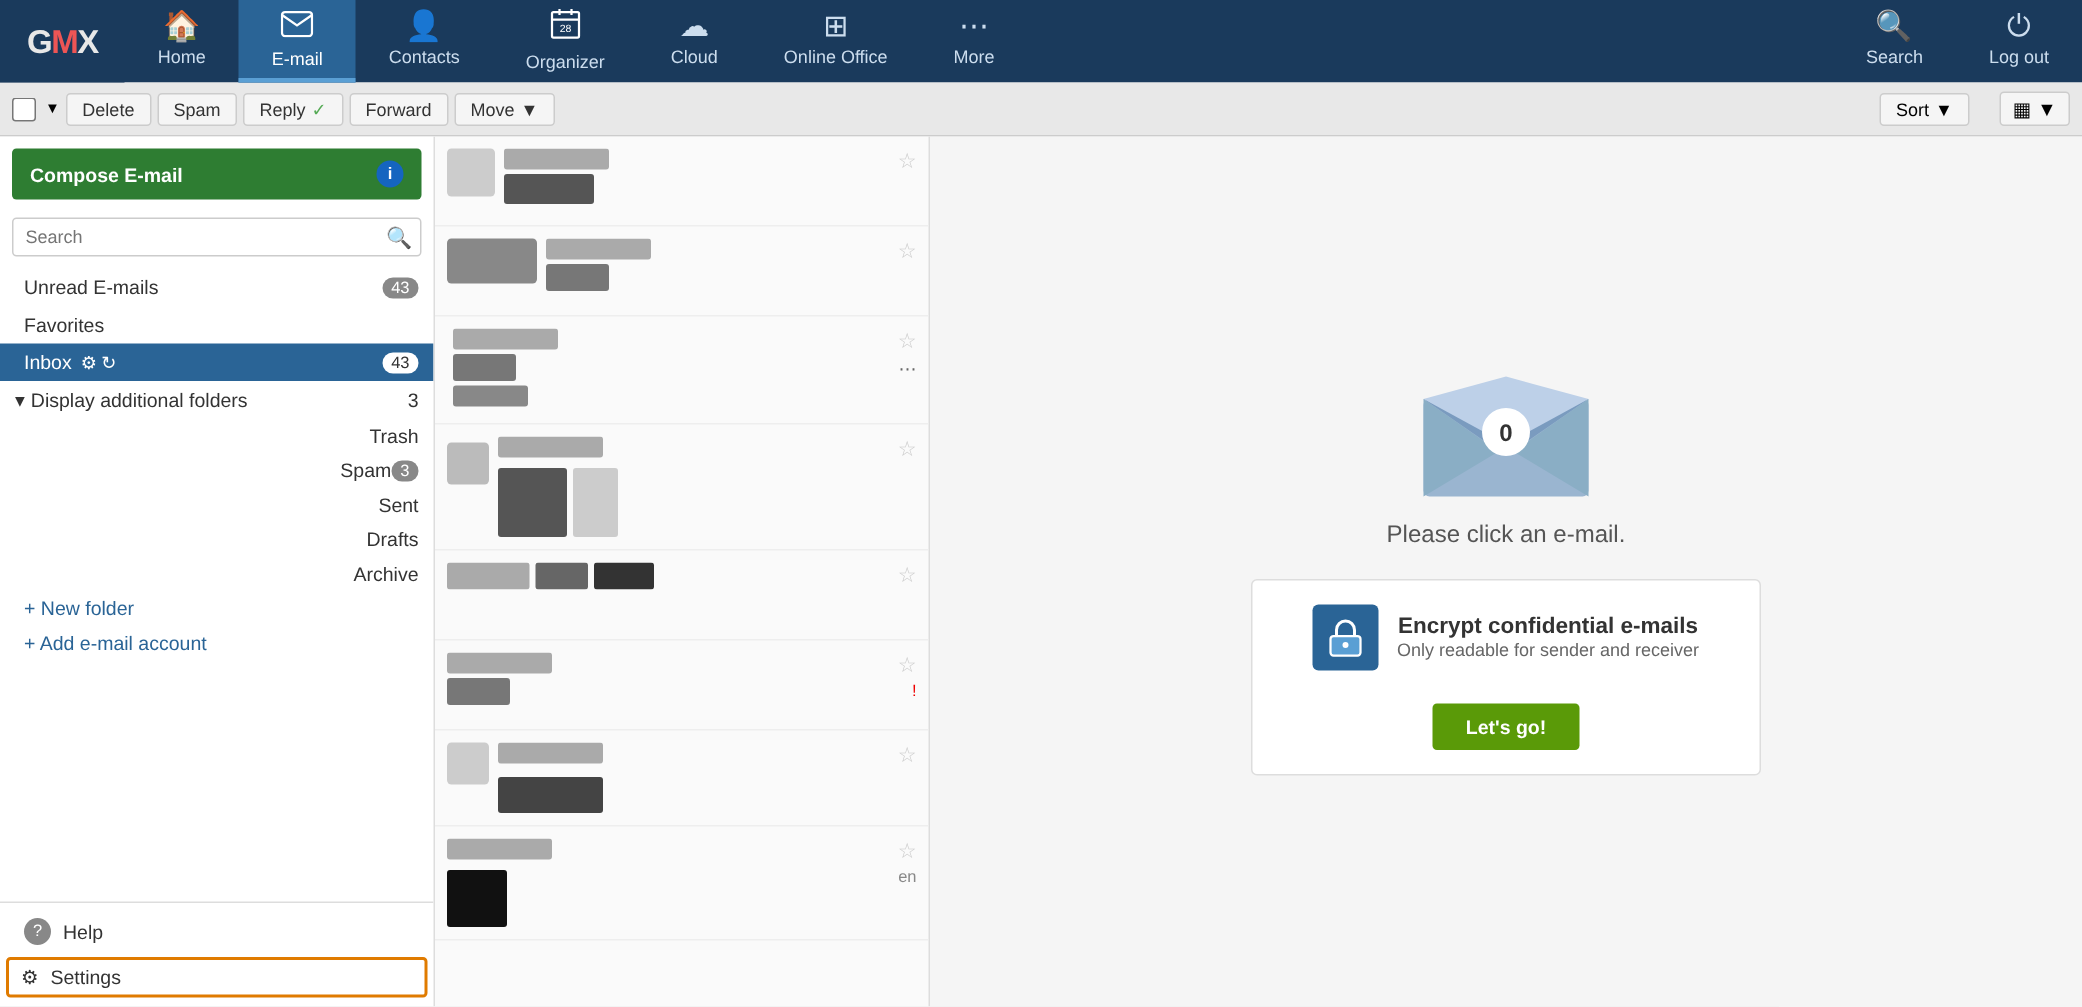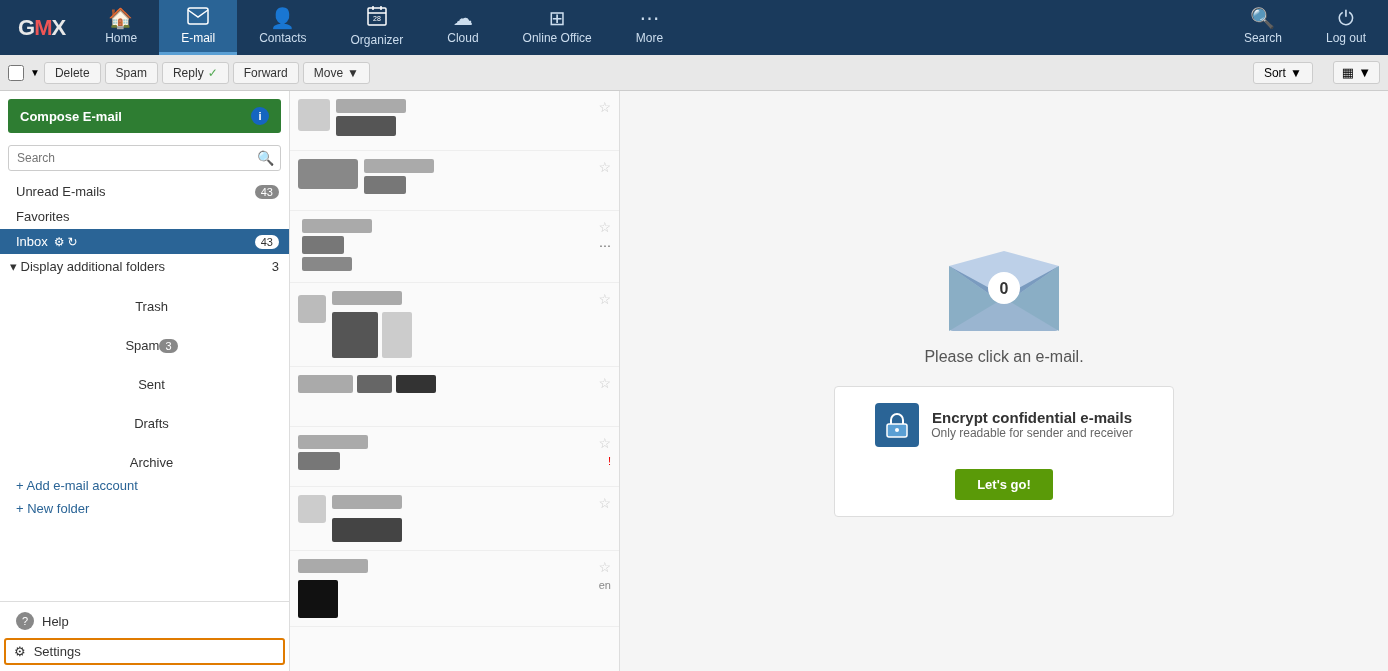--- a/index.html
+++ b/index.html
@@ -209,24 +209,23 @@
       align-items: center;
       justify-content: space-between;
       color: #333;
       font-size: 13px;
     }
     .sidebar-sub-item {
       padding: 4px 10px 4px 24px;
       cursor: pointer;
       display: flex;
       align-items: center;
-      justify-content: center;
+      justify-content: flex-end;
       color: #333;
       font-size: 13px;
-      margin-top: 16px;
     }
     .sidebar-sub-item .badge {
       background: #888;
       color: #fff;
       border-radius: 10px;
       padding: 1px 6px;
       font-size: 11px;
     }
     .sidebar-action {
       padding: 4px 10px 4px 16px;
@@ -528,24 +527,24 @@
       <span>Sent</span>
     </div>
     <div class="sidebar-sub-item">
       <span>Drafts</span>
     </div>
     <div class="sidebar-sub-item">
       <span>Archive</span>
     </div>
 
     <div class="sidebar-action">
+      <span>+ New folder</span>
+    </div>
+    <div class="sidebar-action">
       <span>+ Add e-mail account</span>
-    </div>
-    <div class="sidebar-action">
-      <span>+ New folder</span>
     </div>
 
     <div class="sidebar-bottom">
       <div class="sidebar-bottom-item">
         <span style="width:18px;height:18px;background:#888;border-radius:50%;display:flex;align-items:center;justify-content:center;color:#fff;font-size:11px;">?</span>
         <span>Help</span>
       </div>
       <div class="sidebar-bottom-item highlighted">
         <span>⚙</span>
         <span>Settings</span>

